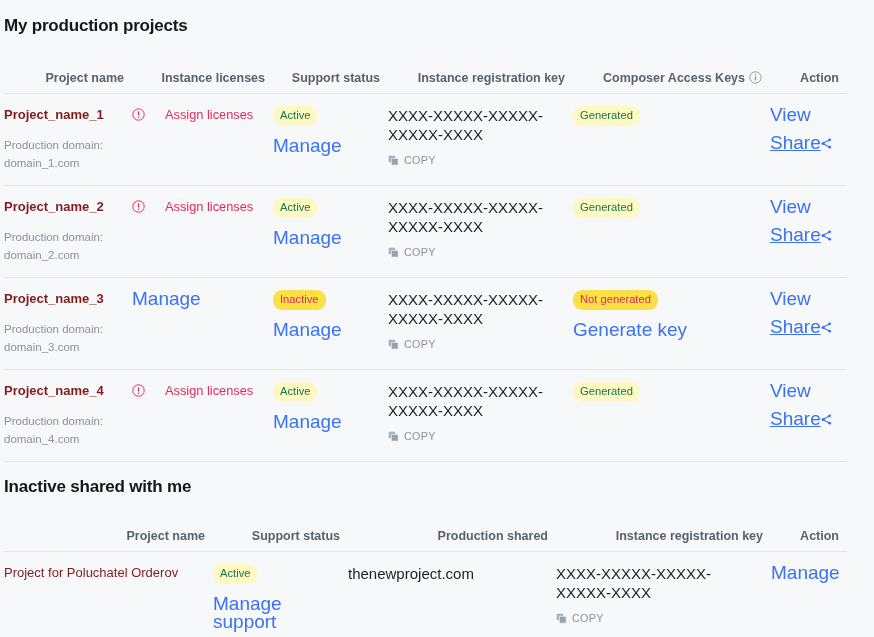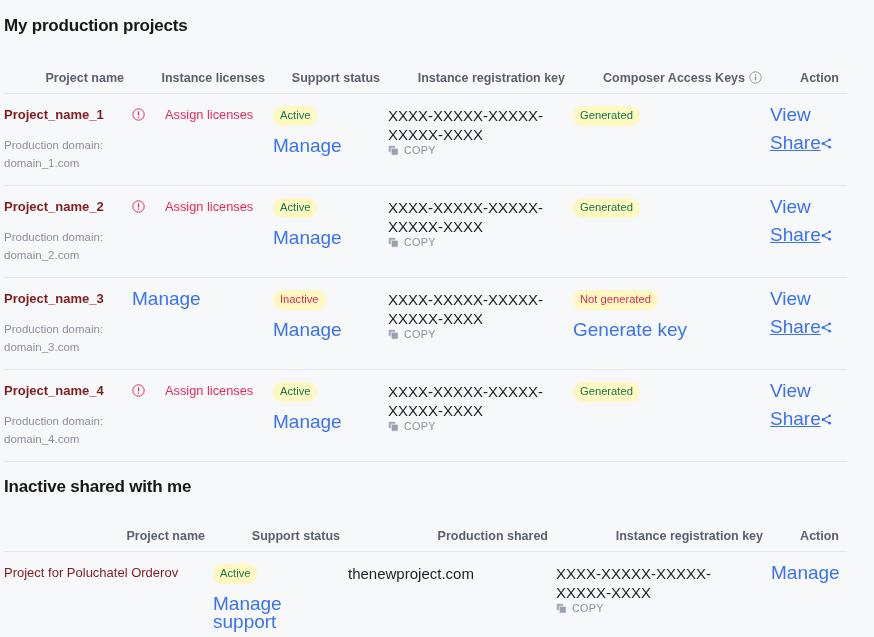--- a/index.html
+++ b/index.html
@@ -102,32 +102,32 @@
 
   .badge {
     display: inline-block;
     font-size: 11.2px;
     line-height: 1;
     padding: 4px 7px 5px;
     border-radius: 9px;
     white-space: nowrap;
   }
   .badge.green { background: #fef9c3; color: #14764a; }
-  .badge.pink  { background: #fef9c3; color: #d92b54; }
+  .badge.pink  { background: #fde047; color: #d92b54; }
 
   .stack-gap { height: 11px; }
 
   .keytext {
     font-size: 15px;
     color: #1d2028;
     line-height: 19px;
     word-break: normal;
   }
   .copy-row {
-    margin-top: 0;
+    margin-top: 10px;
     display: inline-flex;
     align-items: center;
     gap: 5px;
     cursor: pointer;
   }
   .copy-label {
     font-size: 10.8px;
     color: #8b919d;
     letter-spacing: 0.3px;
   }

